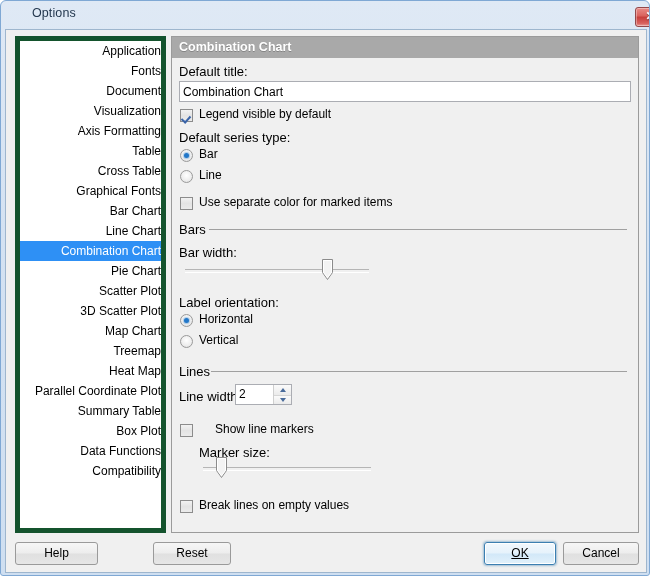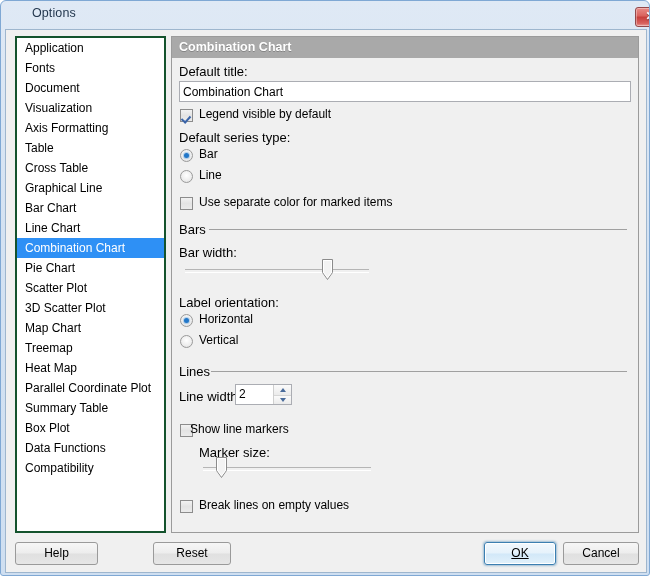--- a/index.html
+++ b/index.html
@@ -79,23 +79,24 @@
   }
 
   
   #sidebar {
     position: absolute;
     left: 9px;
     top: 6px;
     width: 151px;
     height: 497px;
     background: #ffffff;
-    border: 2px solid #14532d;
+    border: 5px solid #14532d;
     box-sizing: border-box;
     overflow: hidden;
+    text-align: right;
   }
   .side-item {
     height: 20px;
     line-height: 20px;
     padding-left: 8px;
     font-size: 12px;
     color: #000000;
     white-space: nowrap;
     cursor: default;
   }
@@ -326,21 +327,21 @@
   <div id="window-inner">
 
     <div id="sidebar">
         <div class="side-item">Application</div>
         <div class="side-item">Fonts</div>
         <div class="side-item">Document</div>
         <div class="side-item">Visualization</div>
         <div class="side-item">Axis Formatting</div>
         <div class="side-item">Table</div>
         <div class="side-item">Cross Table</div>
-        <div class="side-item">Graphical Line</div>
+        <div class="side-item">Graphical Fonts</div>
         <div class="side-item">Bar Chart</div>
         <div class="side-item">Line Chart</div>
         <div class="side-item selected">Combination Chart</div>
         <div class="side-item">Pie Chart</div>
         <div class="side-item">Scatter Plot</div>
         <div class="side-item">3D Scatter Plot</div>
         <div class="side-item">Map Chart</div>
         <div class="side-item">Treemap</div>
         <div class="side-item">Heat Map</div>
         <div class="side-item">Parallel Coordinate Plot</div>
@@ -404,21 +405,21 @@
             <div class="spin-btn up">
                 <span class="arrow"></span>
               </div>
             <div class="spin-btn down">
                 <span class="arrow"></span>
               </div>
           </div>
         </div>
 
         <div class="cbox" style="left:8px; top:366px;"></div>
-        <div class="cbox-label" style="left:18px; top:364px;">Show line markers</div>
+        <div class="cbox-label" style="left:43px; top:364px;">Show line markers</div>
 
         <div class="lbl" style="left:27px; top:387px;">Marker size:</div>
 
         <div class="slider-track" style="left:31px; top:409px; width:168px;"></div>
         <div class="slider-thumb" id="marker-size-thumb" style="left: 43.56px; top: 399px;">
           <svg width="11" height="21" viewBox="0 0 11 21">
             <path d="M0.5 0.5 H10.5 V13.5 L5.5 20.5 L0.5 13.5 Z" fill="#f3f3f3" stroke="#8b8b8b" stroke-width="1"></path>
             <path d="M1.5 1.5 H9.5 V13.2 L5.5 18.8 L1.5 13.2 Z" fill="none" stroke="#ffffff" stroke-width="1"></path>
           </svg>
         </div>

